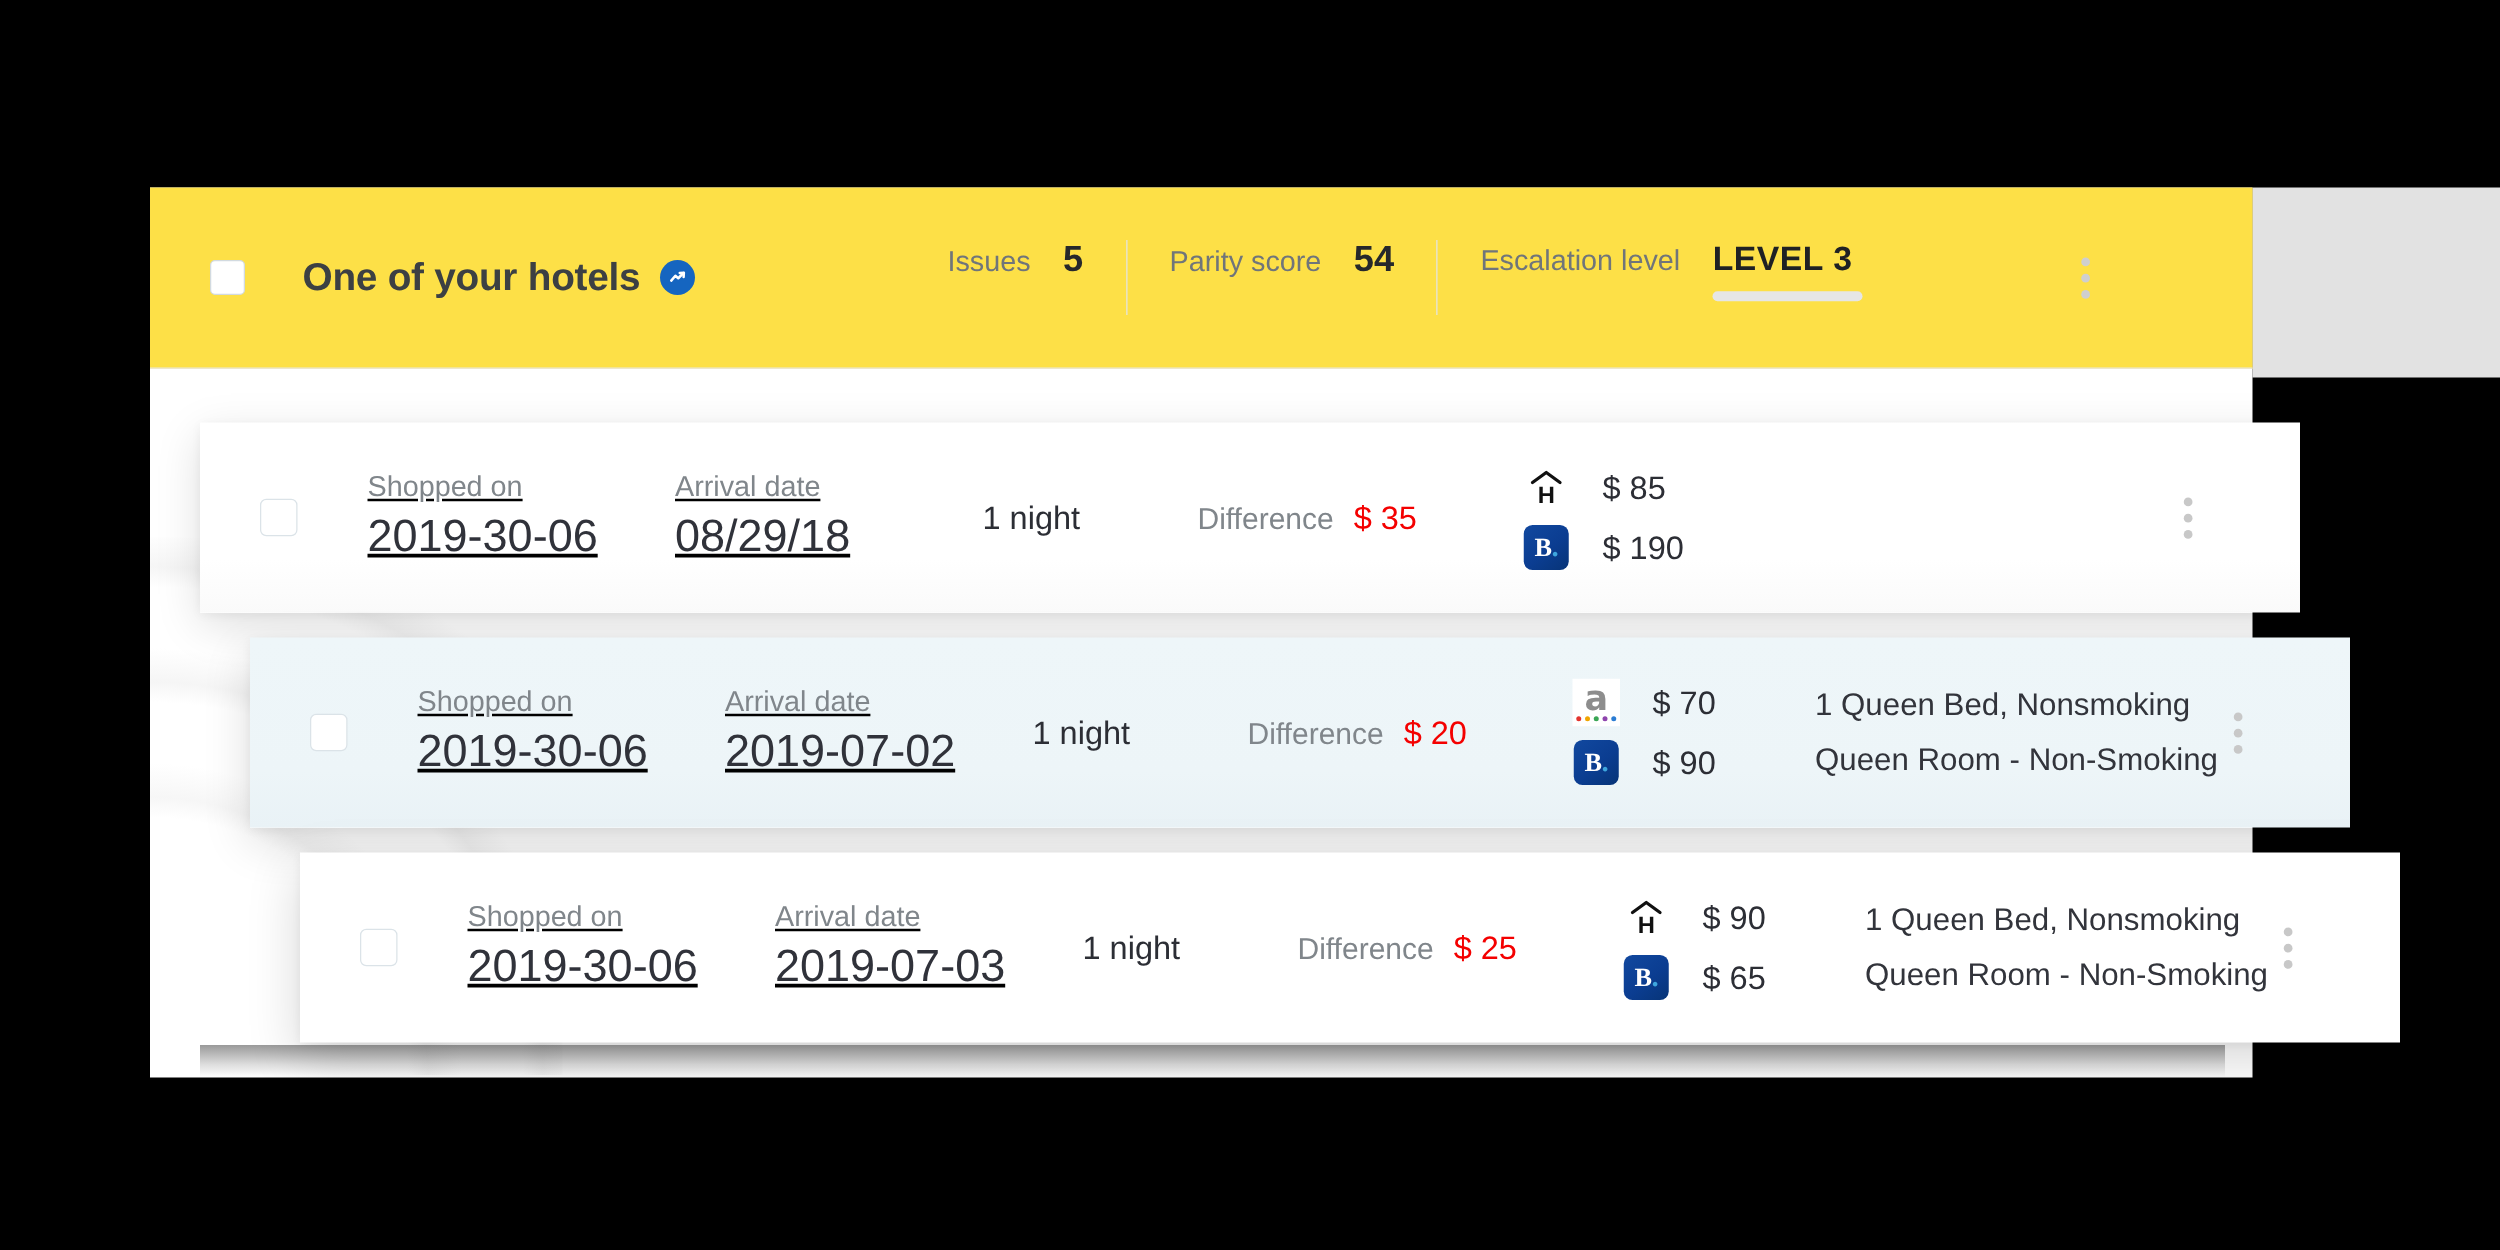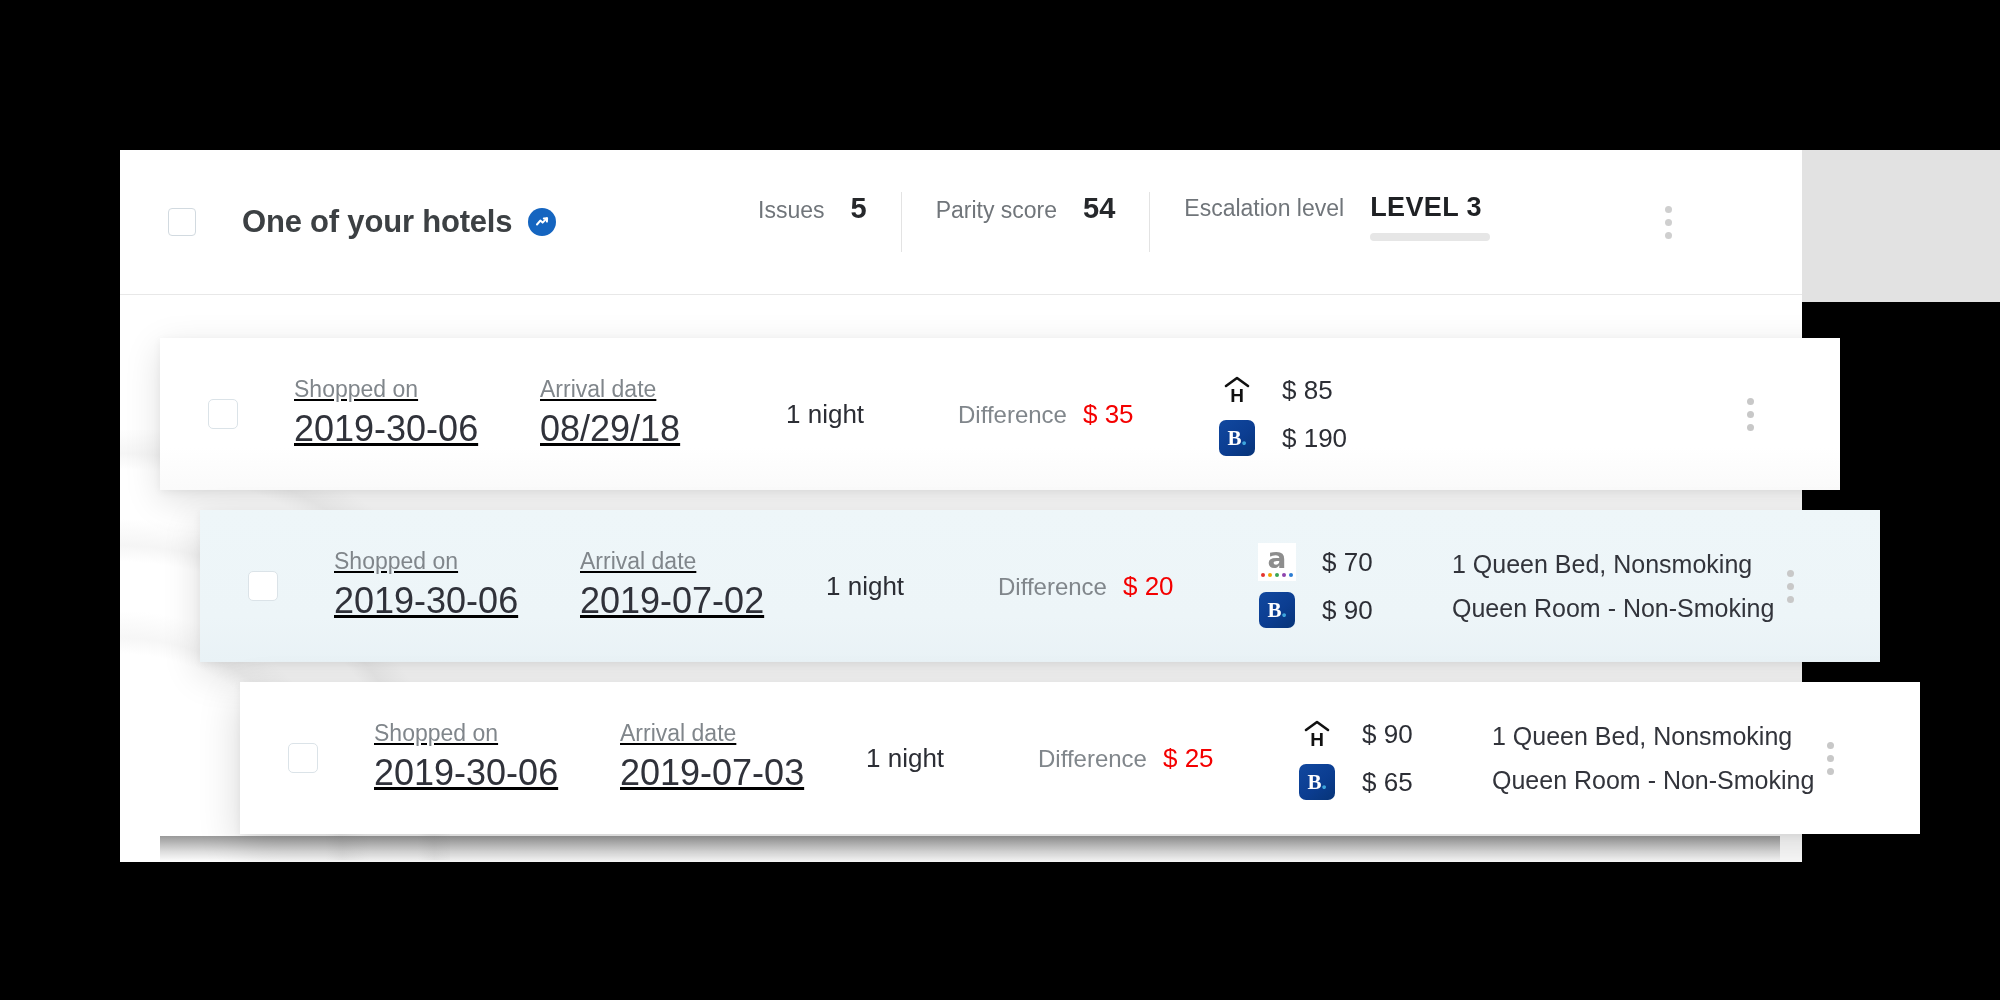--- a/index.html
+++ b/index.html
@@ -27,21 +27,21 @@
     left: 1802px; top: 150px;
     width: 198px; height: 152px;
     background: #e2e2e2;
   }
 
   
   .header {
     position: absolute;
     left: 120px; top: 150px;
     width: 1682px; height: 145px;
-    background: #ffffff;
+    background: #fde047;
     border-bottom: 1px solid #e8e8e8;
     display: flex;
     align-items: center;
   }
   .hdr-left {
     display: flex; align-items: center;
     padding-left: 48px;
     min-width: 560px;
   }
   .cbox {

